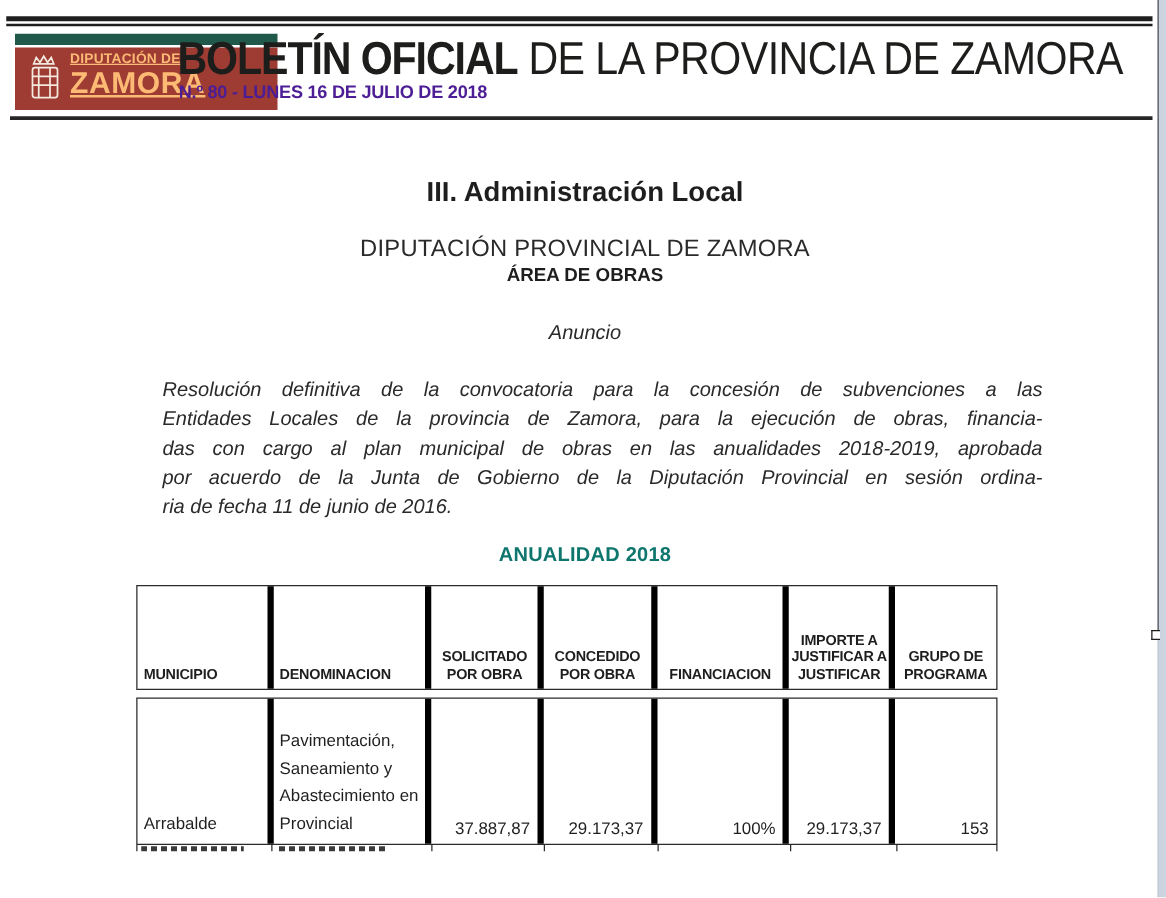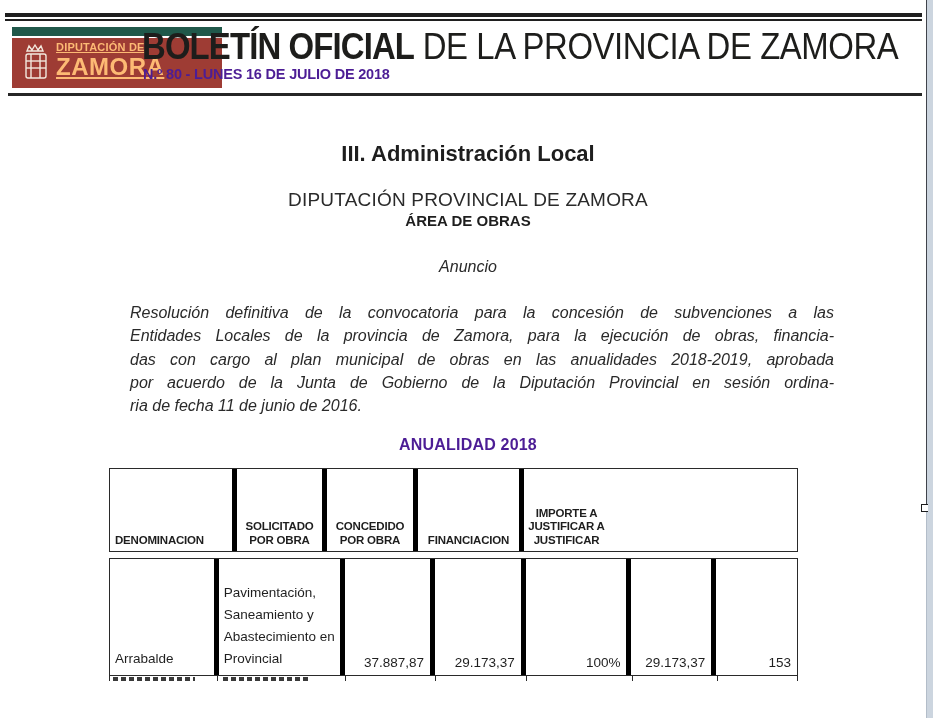--- a/index.html
+++ b/index.html
@@ -41,21 +41,21 @@
     white-space: nowrap;
   }
   .rule-under-head { left: 8px; top: 93px; width: 914px; height: 3px; background: #262626; }
 
   
   .center-col { left: 115px; width: 706px; text-align: center; }
   .h-section  { top: 141px; font-size: 22px; font-weight: bold; color: #1e1e1e; }
   .h-org      { top: 189px; font-size: 19px; color: #2a2a2a; letter-spacing: 0.2px; }
   .h-dept     { top: 212px; font-size: 15px; font-weight: bold; color: #1e1e1e; }
   .h-anuncio  { top: 258px; font-size: 16px; font-style: italic; color: #2a2a2a; }
-  .h-anualidad{ top: 436px; font-size: 16px; font-weight: bold; color: #4c1d95; letter-spacing: 0.2px; }
+  .h-anualidad{ top: 436px; font-size: 16px; font-weight: bold; color: #0f766e; letter-spacing: 0.2px; }
 
   
   .paragraph {
     left: 130px; top: 301px; width: 704px;
     font-size: 16px; font-style: italic; color: #2a2a2a;
     line-height: 23.3px;
   }
   .par-line { text-align: justify; text-align-last: justify; white-space: normal; }
   .par-line.last { text-align-last: left; }
 
@@ -138,29 +138,32 @@
   <div class="par-line">Resolución definitiva de la convocatoria para la concesión de subvenciones a las</div>
   <div class="par-line">Entidades Locales de la provincia de Zamora, para la ejecución de obras, financia-</div>
   <div class="par-line">das con cargo al plan municipal de obras en las anualidades 2018-2019, aprobada</div>
   <div class="par-line">por acuerdo de la Junta de Gobierno de la Diputación Provincial en sesión ordina-</div>
   <div class="par-line last">ria de fecha 11 de junio de 2016.</div>
 </div>
 
 <div class="abs center-col h-anualidad">ANUALIDAD 2018</div>
 
 <div class="abs tbl tbl-head">
+  <div class="cell c0 head-left">MUNICIPIO</div>
   <div class="cell c1 head-left">DENOMINACION</div>
   <div class="cell c2 head-center">SOLICITADO
 POR OBRA</div>
   <div class="cell c3 head-center">CONCEDIDO
 POR OBRA</div>
   <div class="cell c4 head-center">FINANCIACION</div>
   <div class="cell c5 head-center">IMPORTE A
 JUSTIFICAR A
 JUSTIFICAR</div>
+  <div class="cell c6 head-center">GRUPO DE
+PROGRAMA</div>
 </div>
 
 <div class="abs tbl tbl-body">
   <div class="cell c0 body-left">Arrabalde</div>
   <div class="cell c1 body-left">Pavimentación,
 Saneamiento y
 Abastecimiento en
 Provincial</div>
   <div class="cell c2 body-right">37.887,87</div>
   <div class="cell c3 body-right">29.173,37</div>

